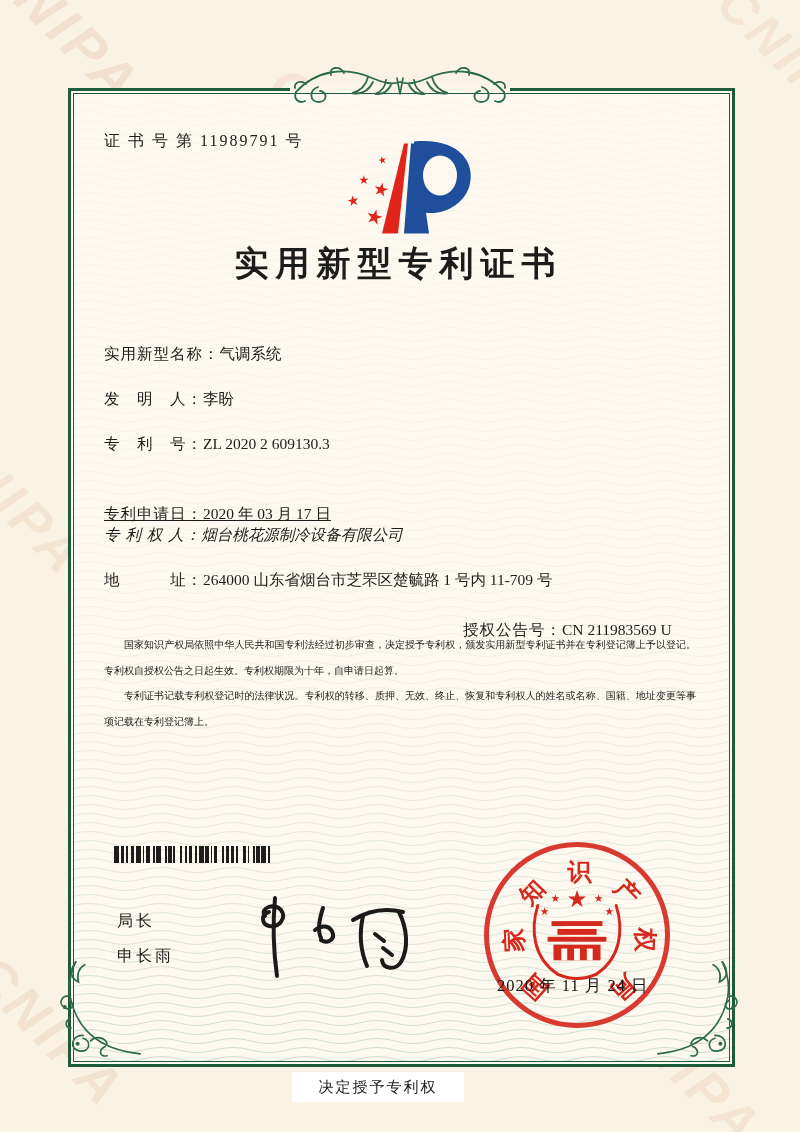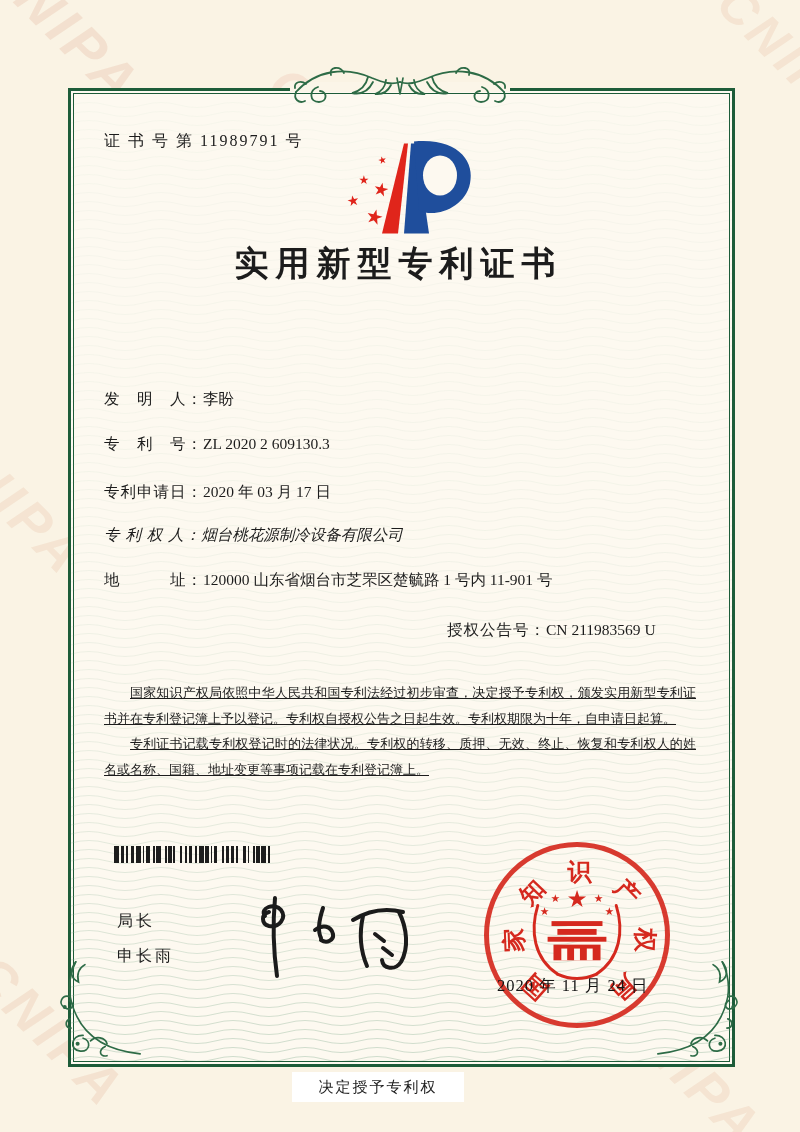--- a/index.html
+++ b/index.html
@@ -27,27 +27,27 @@
   
   #cert-no{left:104px;top:131px;font-size:16px;letter-spacing:2px;}
   #logo{left:332px;top:133px;width:150px;height:106px;}
   #doc-title{left:68px;top:241px;width:661px;text-align:center;font-size:34px;
              font-weight:bold;letter-spacing:7px;}
 
   
   .field-row{position:absolute;left:104px;font-size:15.5px;white-space:nowrap;}
   .f-label{letter-spacing:1px;}
   #fr0{top:344px;} #fr1{top:389px;} #fr2{top:434px;}
-  #fr3{top:482px;} #fr4{top:525px;font-style:italic;} #fr5{top:570px;}
+  #fr3{top:504px;text-decoration:underline;} #fr4{top:525px;font-style:italic;} #fr5{top:570px;}
   #grant-row{position:absolute;top:620px;left:104px;width:590px;font-size:15.5px;}
-  #grant-no{position:absolute;left:343px;top:0;}
-
-  
-  #body-text{left:104px;top:680px;width:592px;font-size:13px;line-height:25.5px;
-             text-align:justify;text-decoration:underline;}
+  #grant-no{position:absolute;left:359px;top:0;}
+
+  
+  #body-text{left:104px;top:632px;width:592px;font-size:10px;line-height:25.5px;
+             text-align:justify;}
   #body-text p{margin:0;text-indent:2em;}
 
   
   #barcode{left:114px;top:846px;width:202px;height:17px;display:flex;overflow:hidden;}
   #barcode span{flex:none;height:100%;}
 
   
   #sig-title{left:117px;top:911px;font-size:16px;letter-spacing:3px;}
   #sig-name{left:117px;top:946px;font-size:16px;letter-spacing:3px;}
   #sig-svg{left:235px;top:890px;width:200px;height:92px;}
@@ -251,34 +251,37 @@
       <text x="51" y="30" font-size="10" transform="rotate(-14 51 30)">★</text>
       <text x="32" y="50" font-size="12">★</text>
       <text x="48" y="62" font-size="18" transform="rotate(12 48 62)">★</text>
       <text x="22" y="72" font-size="14" transform="rotate(-10 22 72)">★</text>
       <text x="41" y="90" font-size="20" transform="rotate(14 41 90)">★</text>
     </g>
   </svg>
 
   <div class="abs" id="doc-title">实用新型专利证书</div>
 
+  <div class="field-row" id="fr0">
+    <span class="f-label">实用新型名称：</span><span class="f-value">气调系统</span>
+  </div>
   <div class="field-row" id="fr1">
     <span class="f-label">发　明　人：</span><span class="f-value">李盼</span>
   </div>
   <div class="field-row" id="fr2">
     <span class="f-label">专　利　号：</span><span class="f-value">ZL 2020 2 609130.3</span>
   </div>
   <div class="field-row" id="fr3">
     <span class="f-label">专利申请日：</span><span class="f-value">2020 年 03 月 17 日</span>
   </div>
   <div class="field-row" id="fr4">
     <span class="f-label">专 利 权 人：</span><span class="f-value">烟台桃花源制冷设备有限公司</span>
   </div>
   <div class="field-row" id="fr5">
-    <span class="f-label">地　　　址：</span><span class="f-value">120000 山东省烟台市芝罘区楚毓路 1 号内 11-901 号</span>
+    <span class="f-label">地　　　址：</span><span class="f-value">264000 山东省烟台市芝罘区楚毓路 1 号内 11-709 号</span>
   </div>
 
   <div id="grant-row">
     <span id="grant-no">
       <span class="f-label">授权公告号：</span><span>CN 211983569 U</span>
     </span>
   </div>
 
   <div class="abs" id="body-text">
     <p>国家知识产权局依照中华人民共和国专利法经过初步审查，决定授予专利权，颁发实用新型专利证书并在专利登记簿上予以登记。专利权自授权公告之日起生效。专利权期限为十年，自申请日起算。</p>

